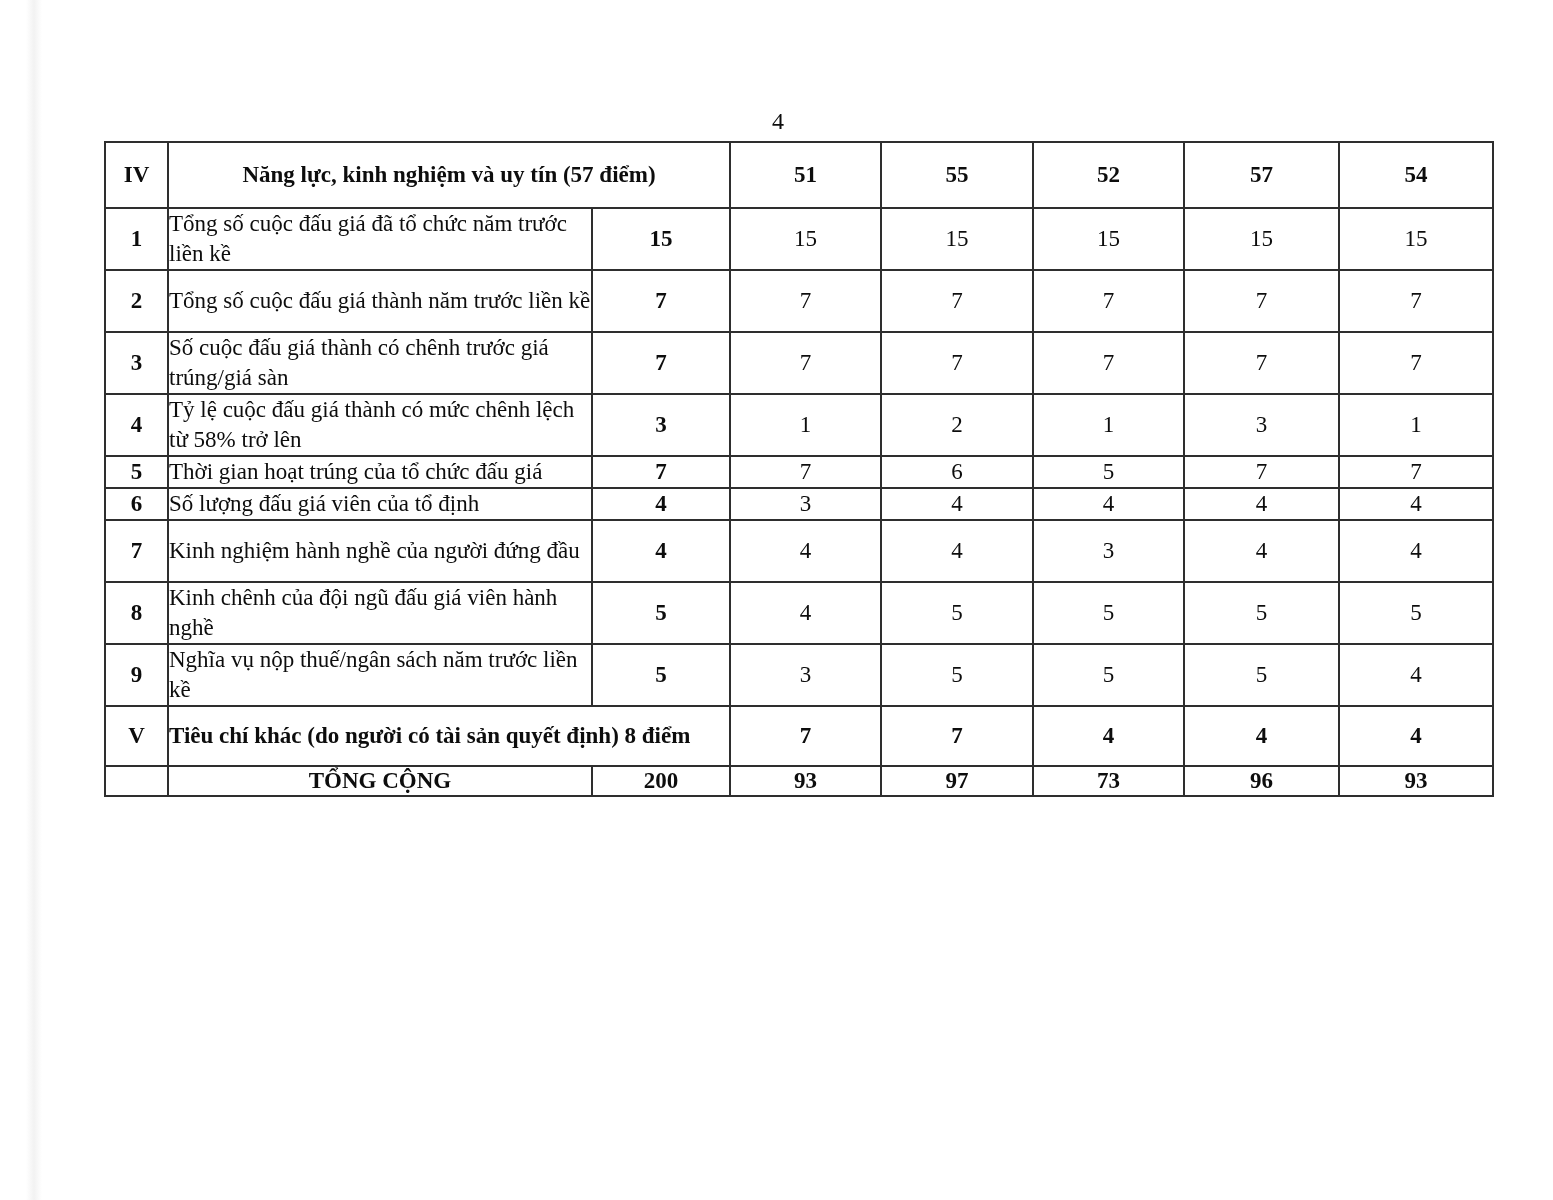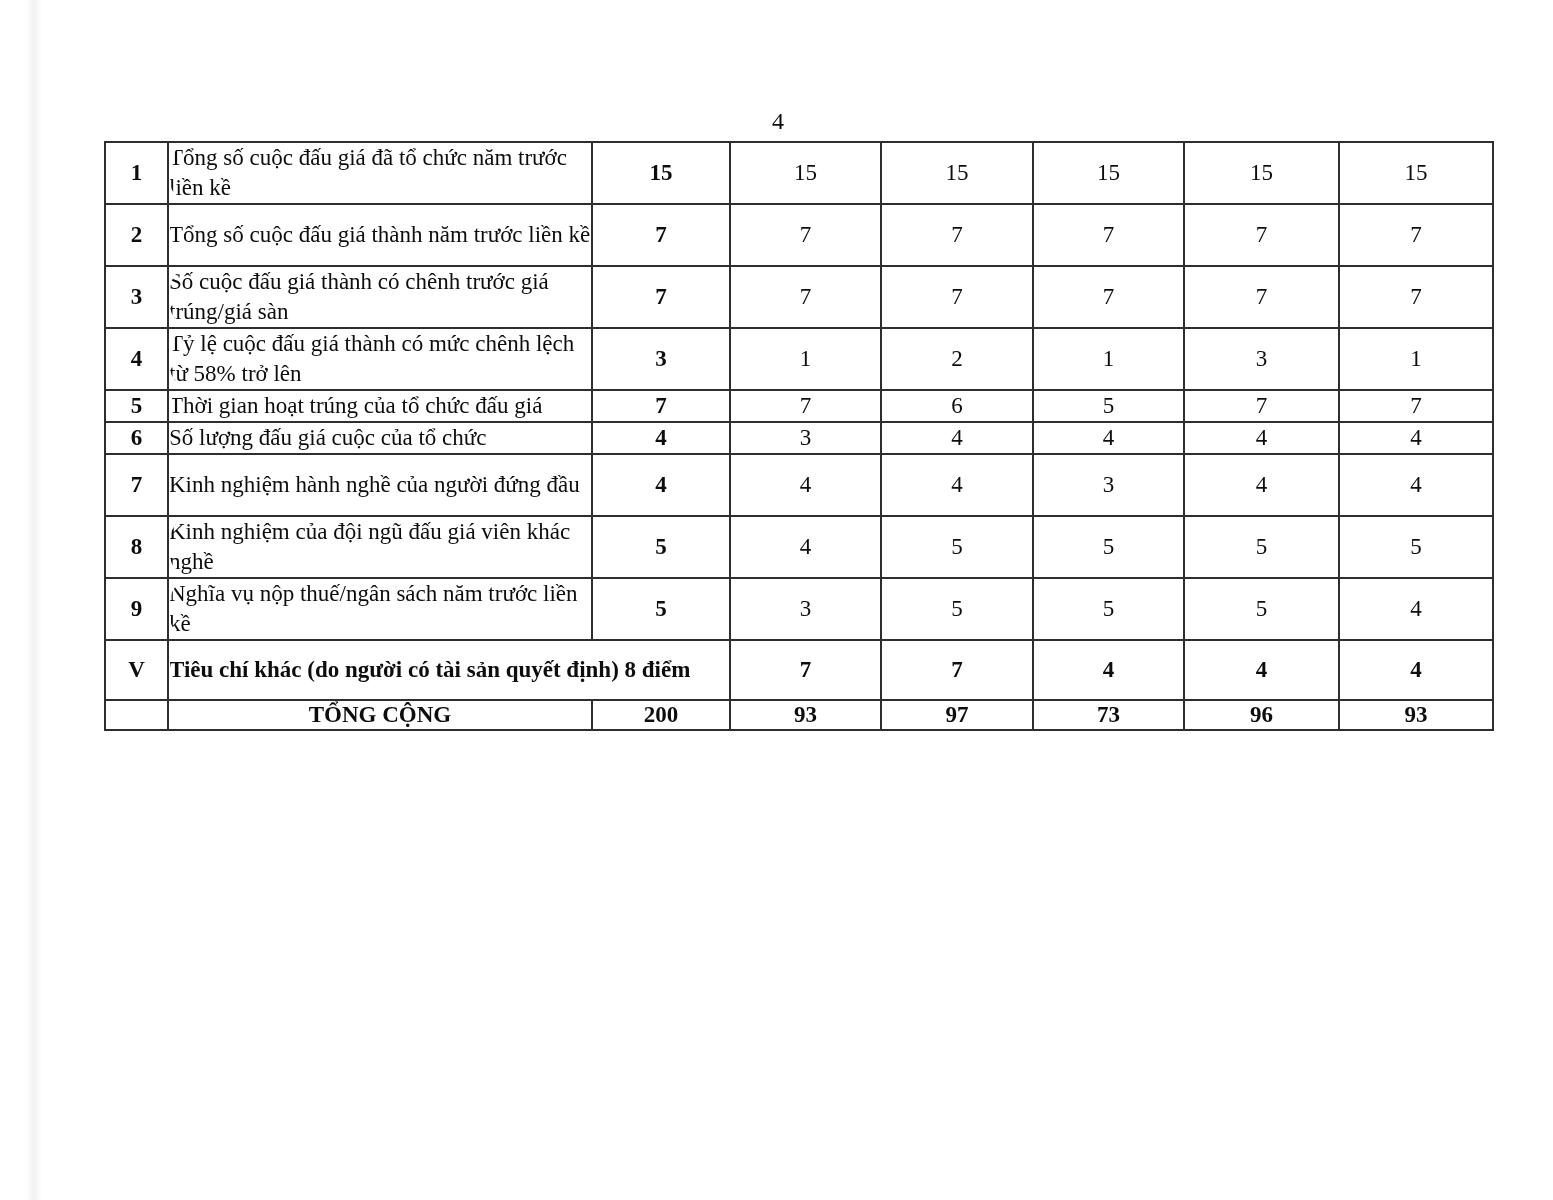--- a/index.html
+++ b/index.html
@@ -58,21 +58,20 @@
     font-weight: bold;
   }
   td.c-title {
     text-align: center;
     font-weight: bold;
   }
   td.c-desc {
     text-align: left;
     padding: 2px 10px 2px 12px;
     line-height: 30px;
-    border-radius: 23px;
   }
   td.c-max {
     text-align: center;
     font-weight: bold;
   }
   td.c-score {
     text-align: center;
   }
   td.c-total-label {
     text-align: center;
@@ -93,20 +92,29 @@
     <col style="width:424px">
     <col style="width:138px">
     <col style="width:151px">
     <col style="width:152px">
     <col style="width:151px">
     <col style="width:155px">
     <col style="width:154px">
   </colgroup>
   <tbody>
 
+    <tr class="h-header">
+      <td class="c-num">IV</td>
+      <td class="c-title" colspan="2">Năng lực, kinh nghiệm và uy tín (57 điểm)</td>
+      <td class="c-score bold">51</td>
+      <td class="c-score bold">55</td>
+      <td class="c-score bold">52</td>
+      <td class="c-score bold">57</td>
+      <td class="c-score bold">54</td>
+    </tr>
 
     <tr class="h-tall">
       <td class="c-num">1</td>
       <td class="c-desc">Tổng số cuộc đấu giá đã tổ chức năm trước liền kề</td>
       <td class="c-max">15</td>
       <td class="c-score">15</td>
       <td class="c-score">15</td>
       <td class="c-score">15</td>
       <td class="c-score">15</td>
       <td class="c-score">15</td>
@@ -151,21 +159,21 @@
       <td class="c-max">7</td>
       <td class="c-score">7</td>
       <td class="c-score">6</td>
       <td class="c-score">5</td>
       <td class="c-score">7</td>
       <td class="c-score">7</td>
     </tr>
 
     <tr class="h-short">
       <td class="c-num">6</td>
-      <td class="c-desc">Số lượng đấu giá cuộc của tổ chức</td>
+      <td class="c-desc">Số lượng đấu giá viên của tổ định</td>
       <td class="c-max">4</td>
       <td class="c-score">3</td>
       <td class="c-score">4</td>
       <td class="c-score">4</td>
       <td class="c-score">4</td>
       <td class="c-score">4</td>
     </tr>
 
     <tr class="h-tall">
       <td class="c-num">7</td>
@@ -173,21 +181,21 @@
       <td class="c-max">4</td>
       <td class="c-score">4</td>
       <td class="c-score">4</td>
       <td class="c-score">3</td>
       <td class="c-score">4</td>
       <td class="c-score">4</td>
     </tr>
 
     <tr class="h-tall">
       <td class="c-num">8</td>
-      <td class="c-desc">Kinh nghiệm của đội ngũ đấu giá viên khác nghề</td>
+      <td class="c-desc">Kinh chênh của đội ngũ đấu giá viên hành nghề</td>
       <td class="c-max">5</td>
       <td class="c-score">4</td>
       <td class="c-score">5</td>
       <td class="c-score">5</td>
       <td class="c-score">5</td>
       <td class="c-score">5</td>
     </tr>
 
     <tr class="h-tall">
       <td class="c-num">9</td>

